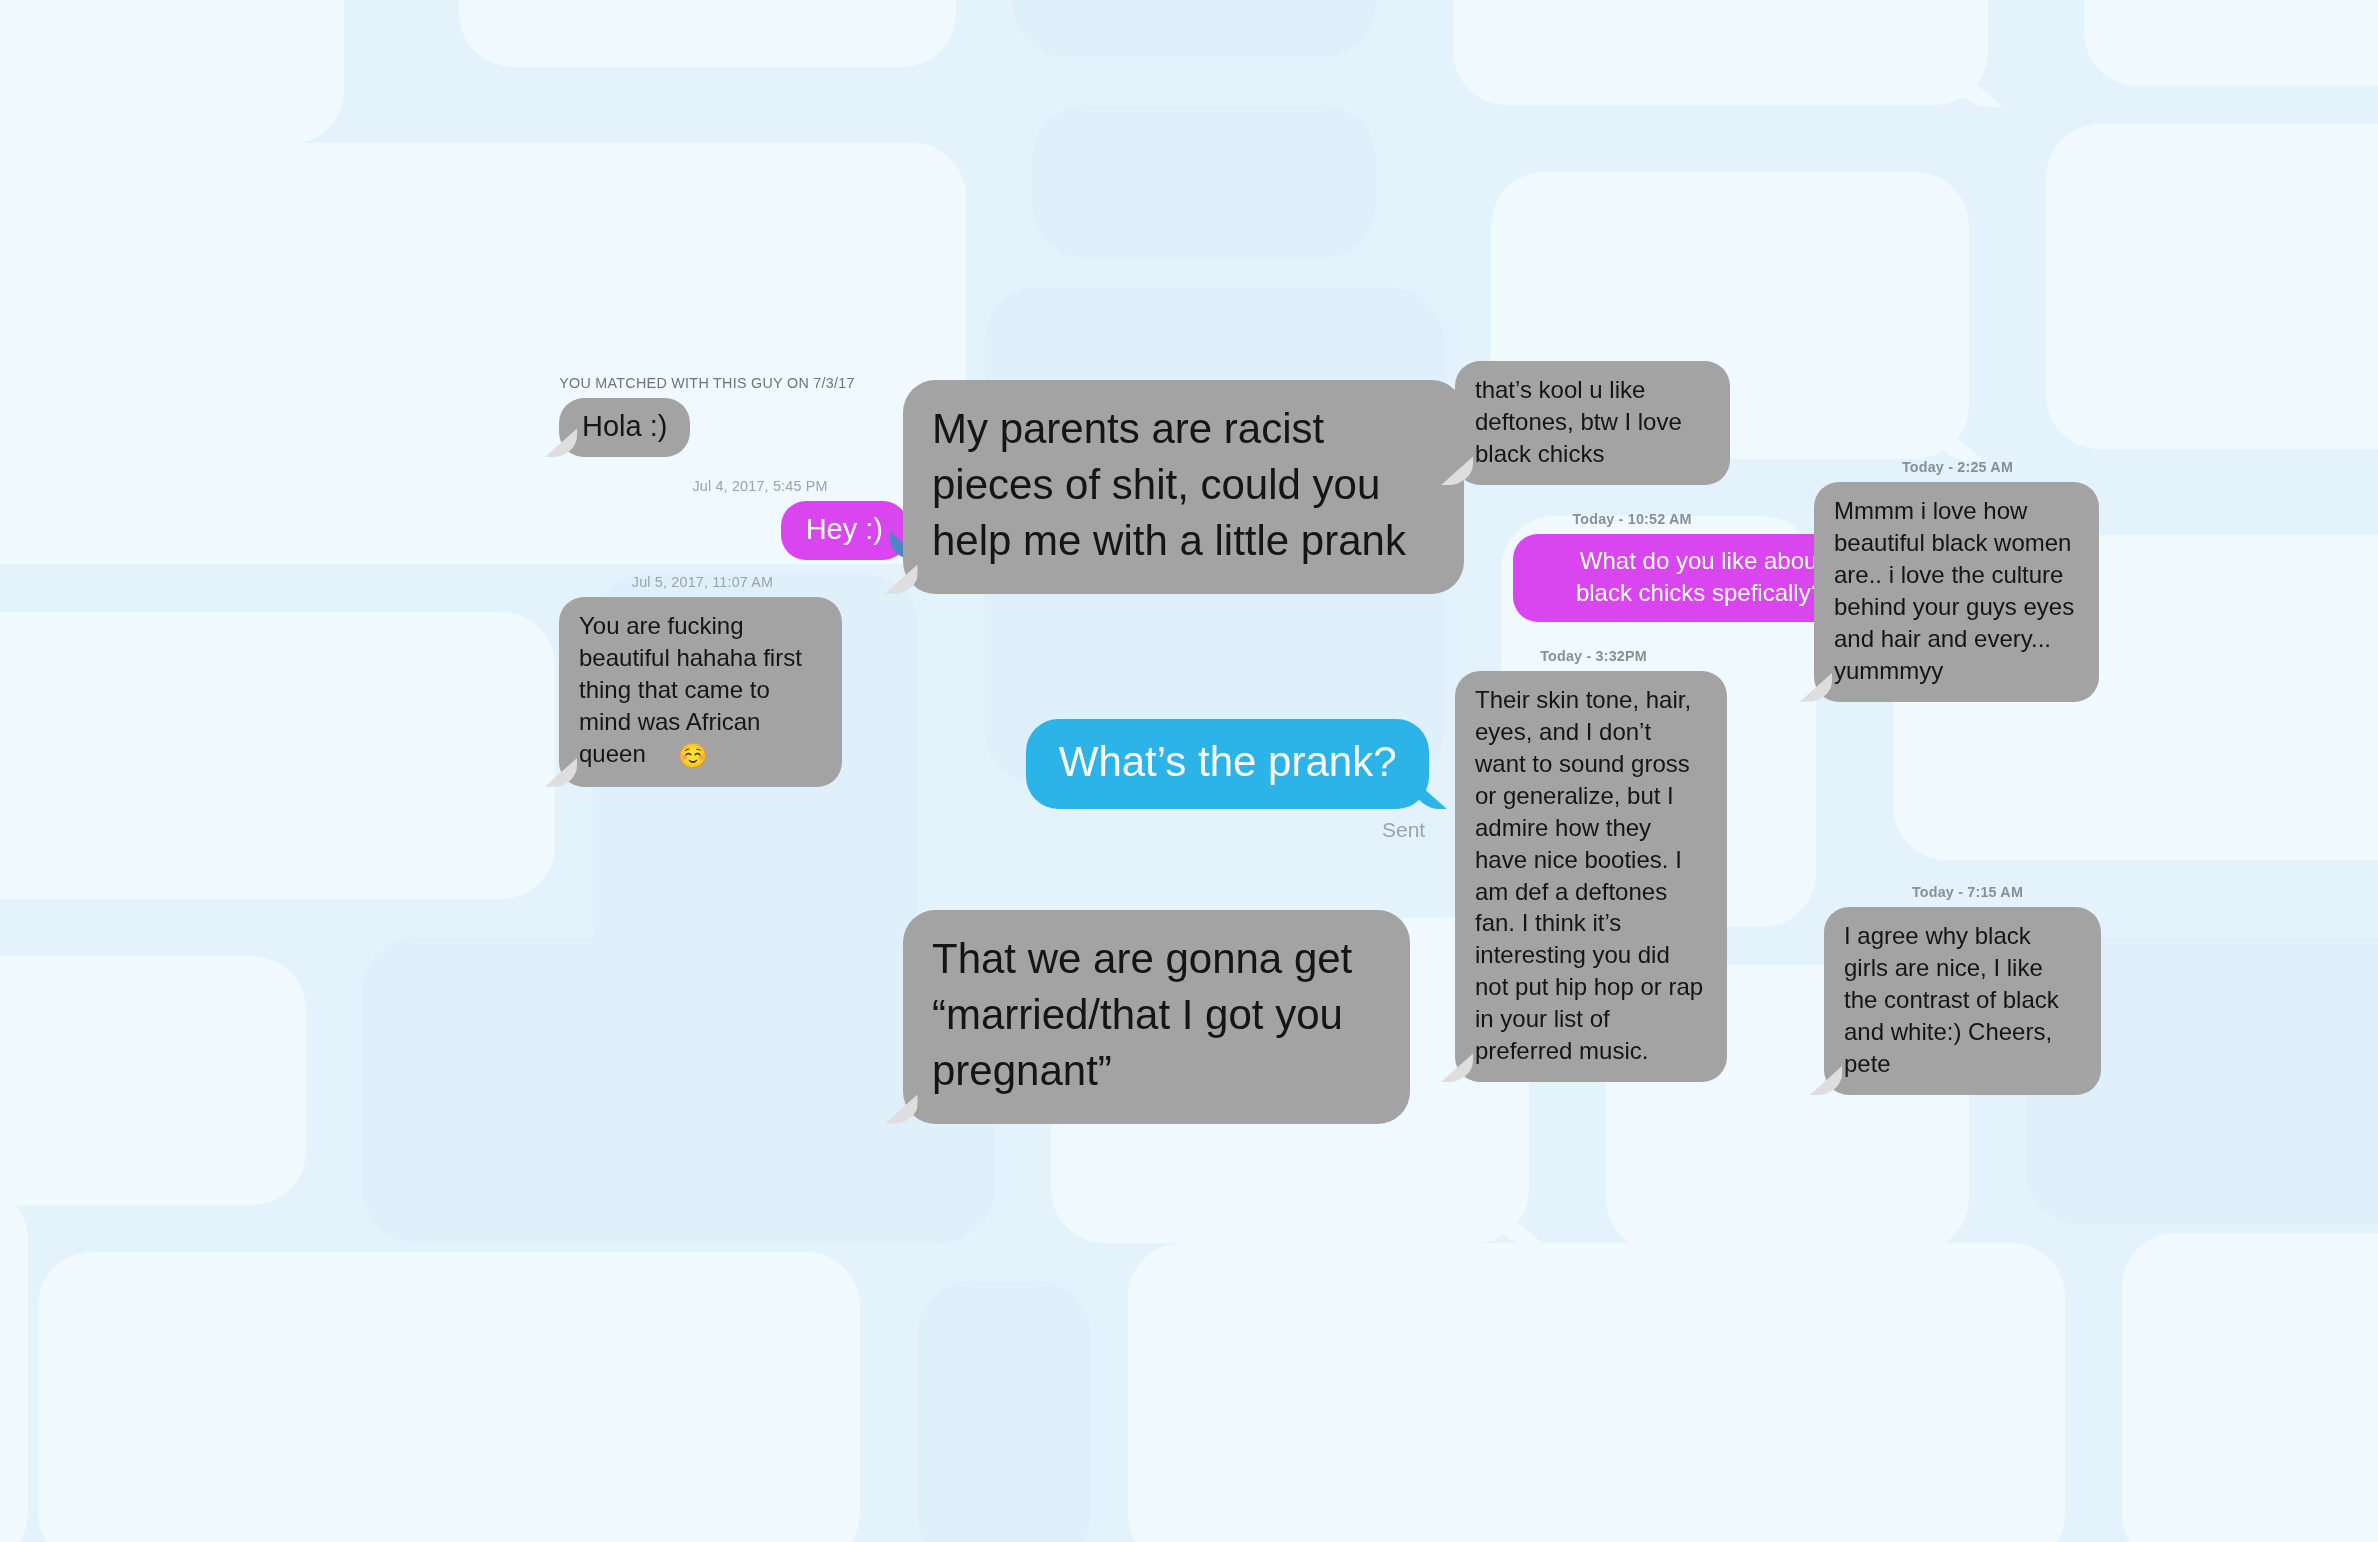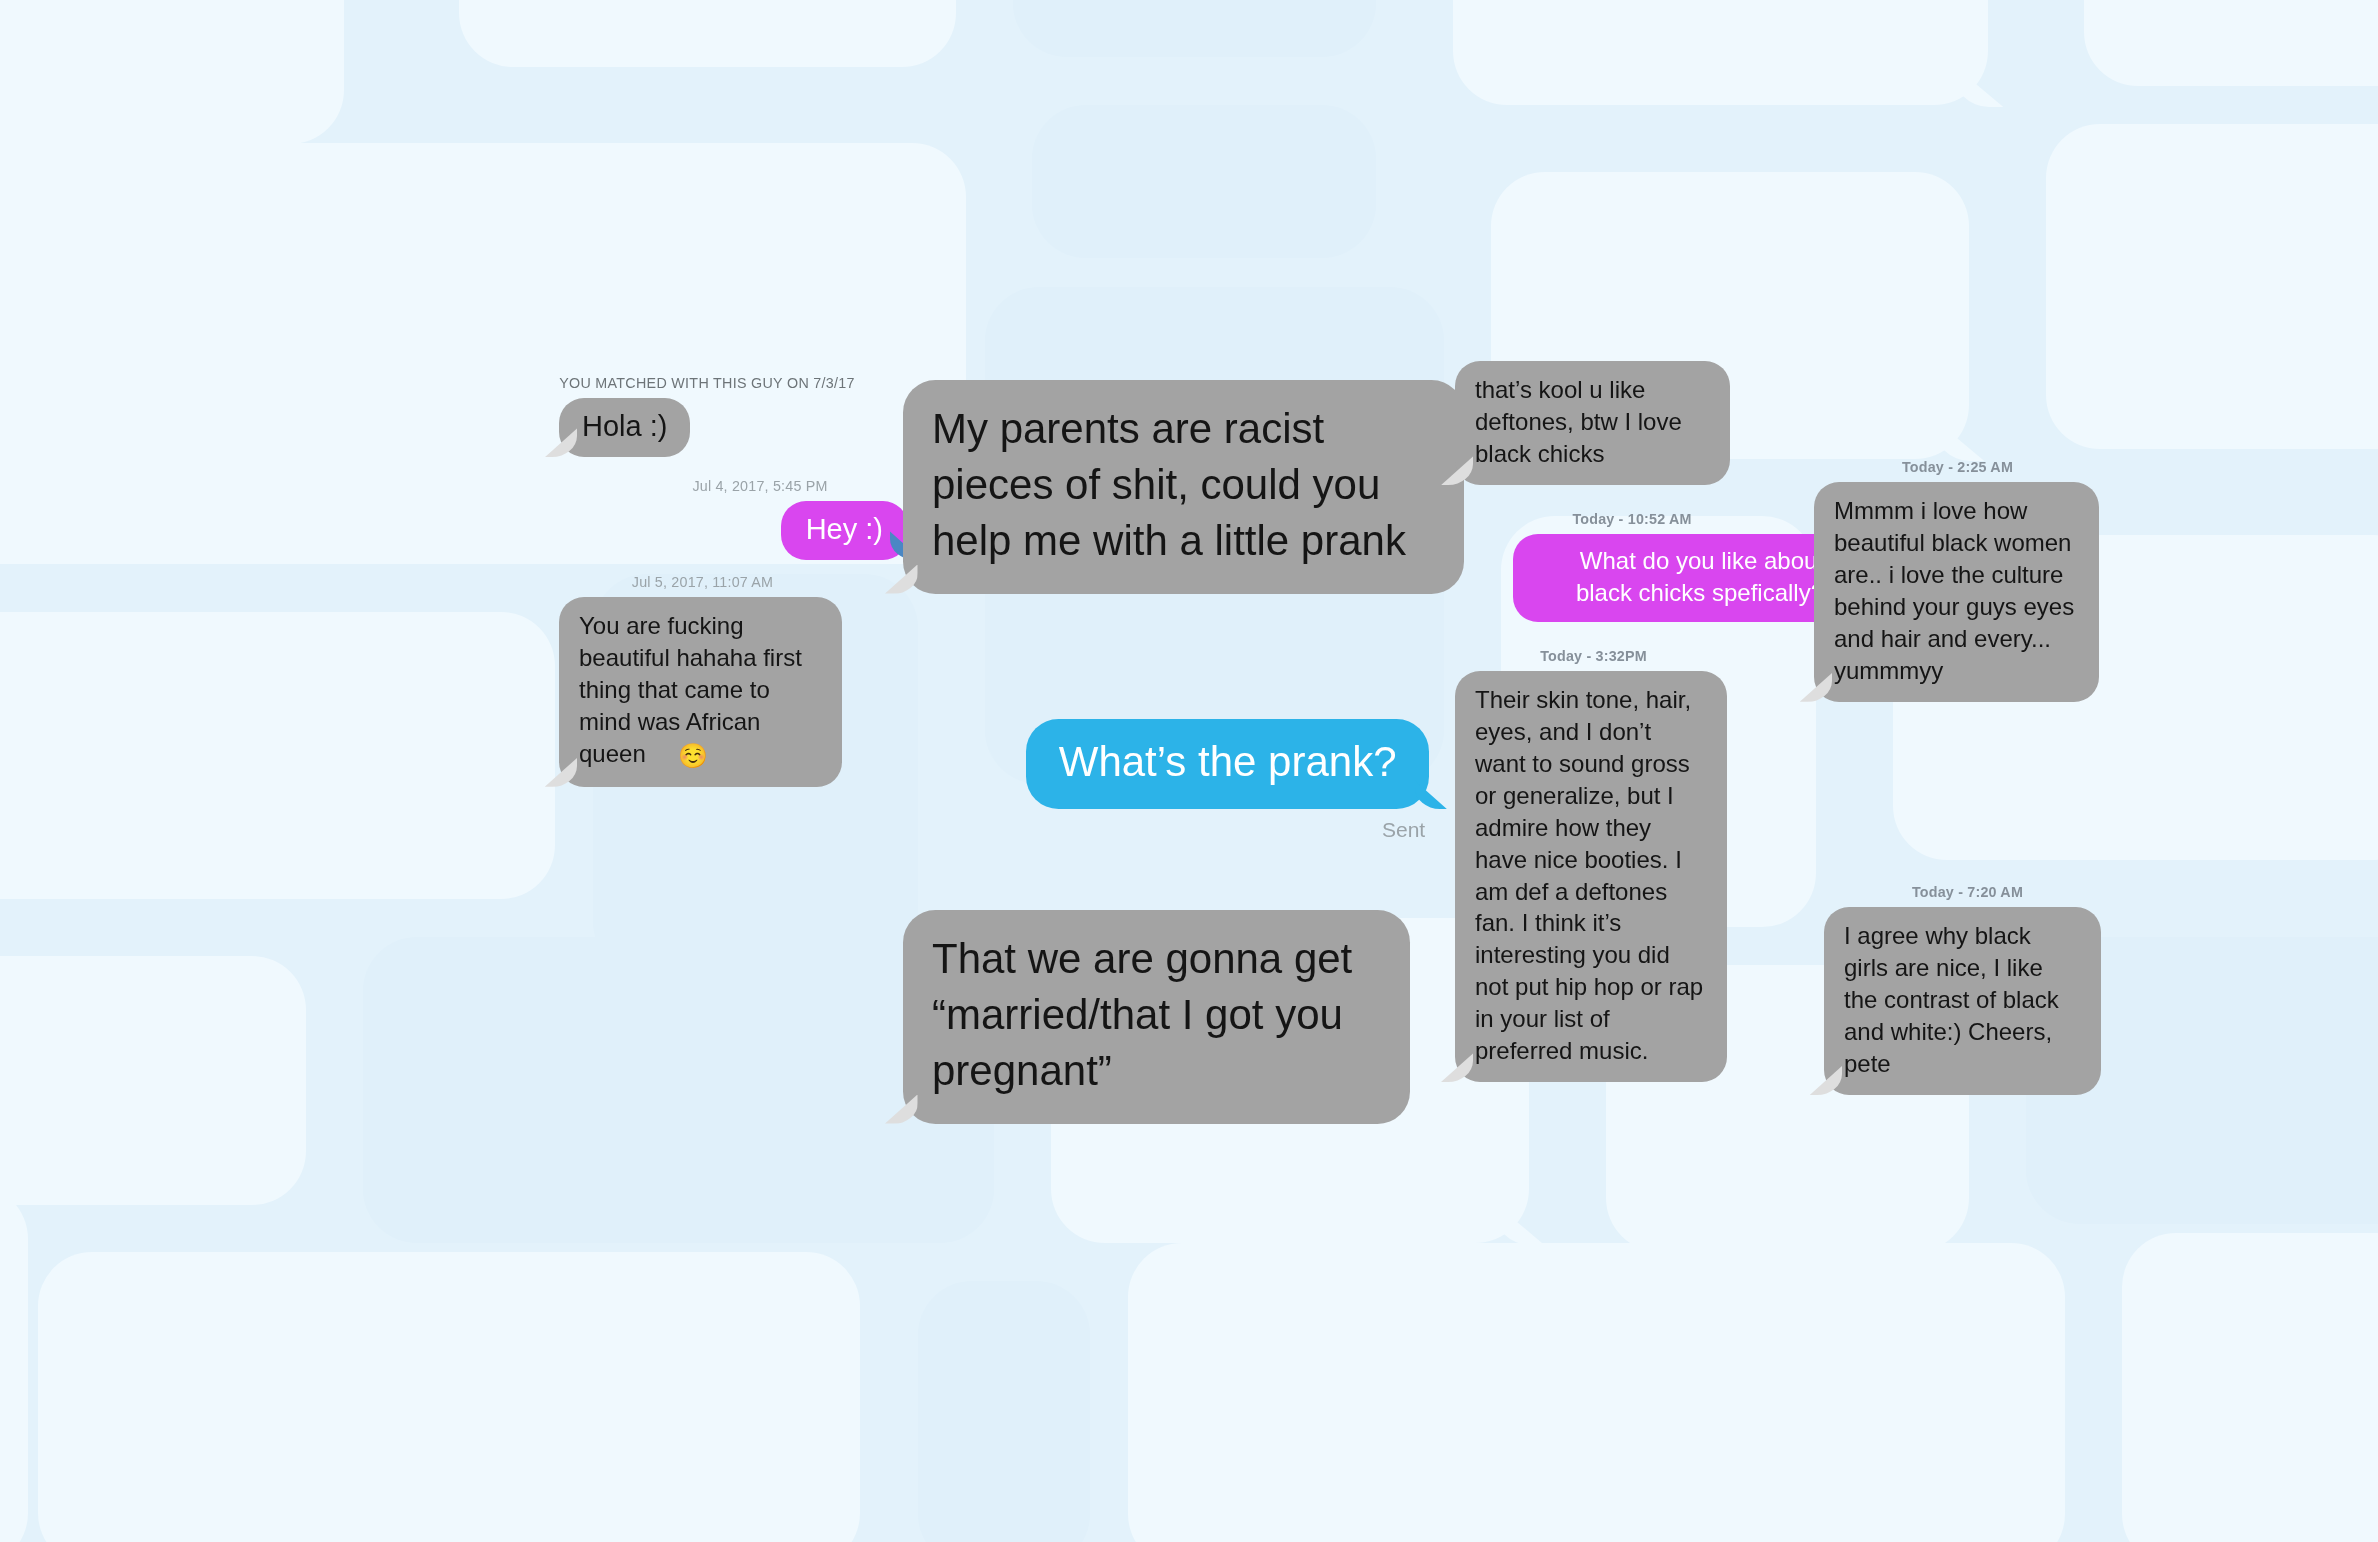--- a/index.html
+++ b/index.html
@@ -246,21 +246,21 @@
 
     <div class="group" style="left:1814px; top:459px; width:287px;">
       <div class="stamp bold">Today - 2:25 AM</div>
       <div class="bubble grey tail-l" style="width:285px; font-size:24px;">
         <span>Mmmm i love how beautiful black women are.. i love the culture behind your guys eyes and hair and every... yummmyy</span>
         <span class="tail"></span>
       </div>
     </div>
 
     <div class="group" style="left:1824px; top:884px; width:287px;">
-      <div class="stamp bold">Today - 7:20 AM</div>
+      <div class="stamp bold">Today - 7:15 AM</div>
       <div class="bubble grey tail-l" style="width:277px; font-size:24px;">
         <span>I agree why black girls are nice, I like the contrast of black and white:) Cheers, pete</span>
         <span class="tail"></span>
       </div>
     </div>
 
   </div>
 </div>
 
 

